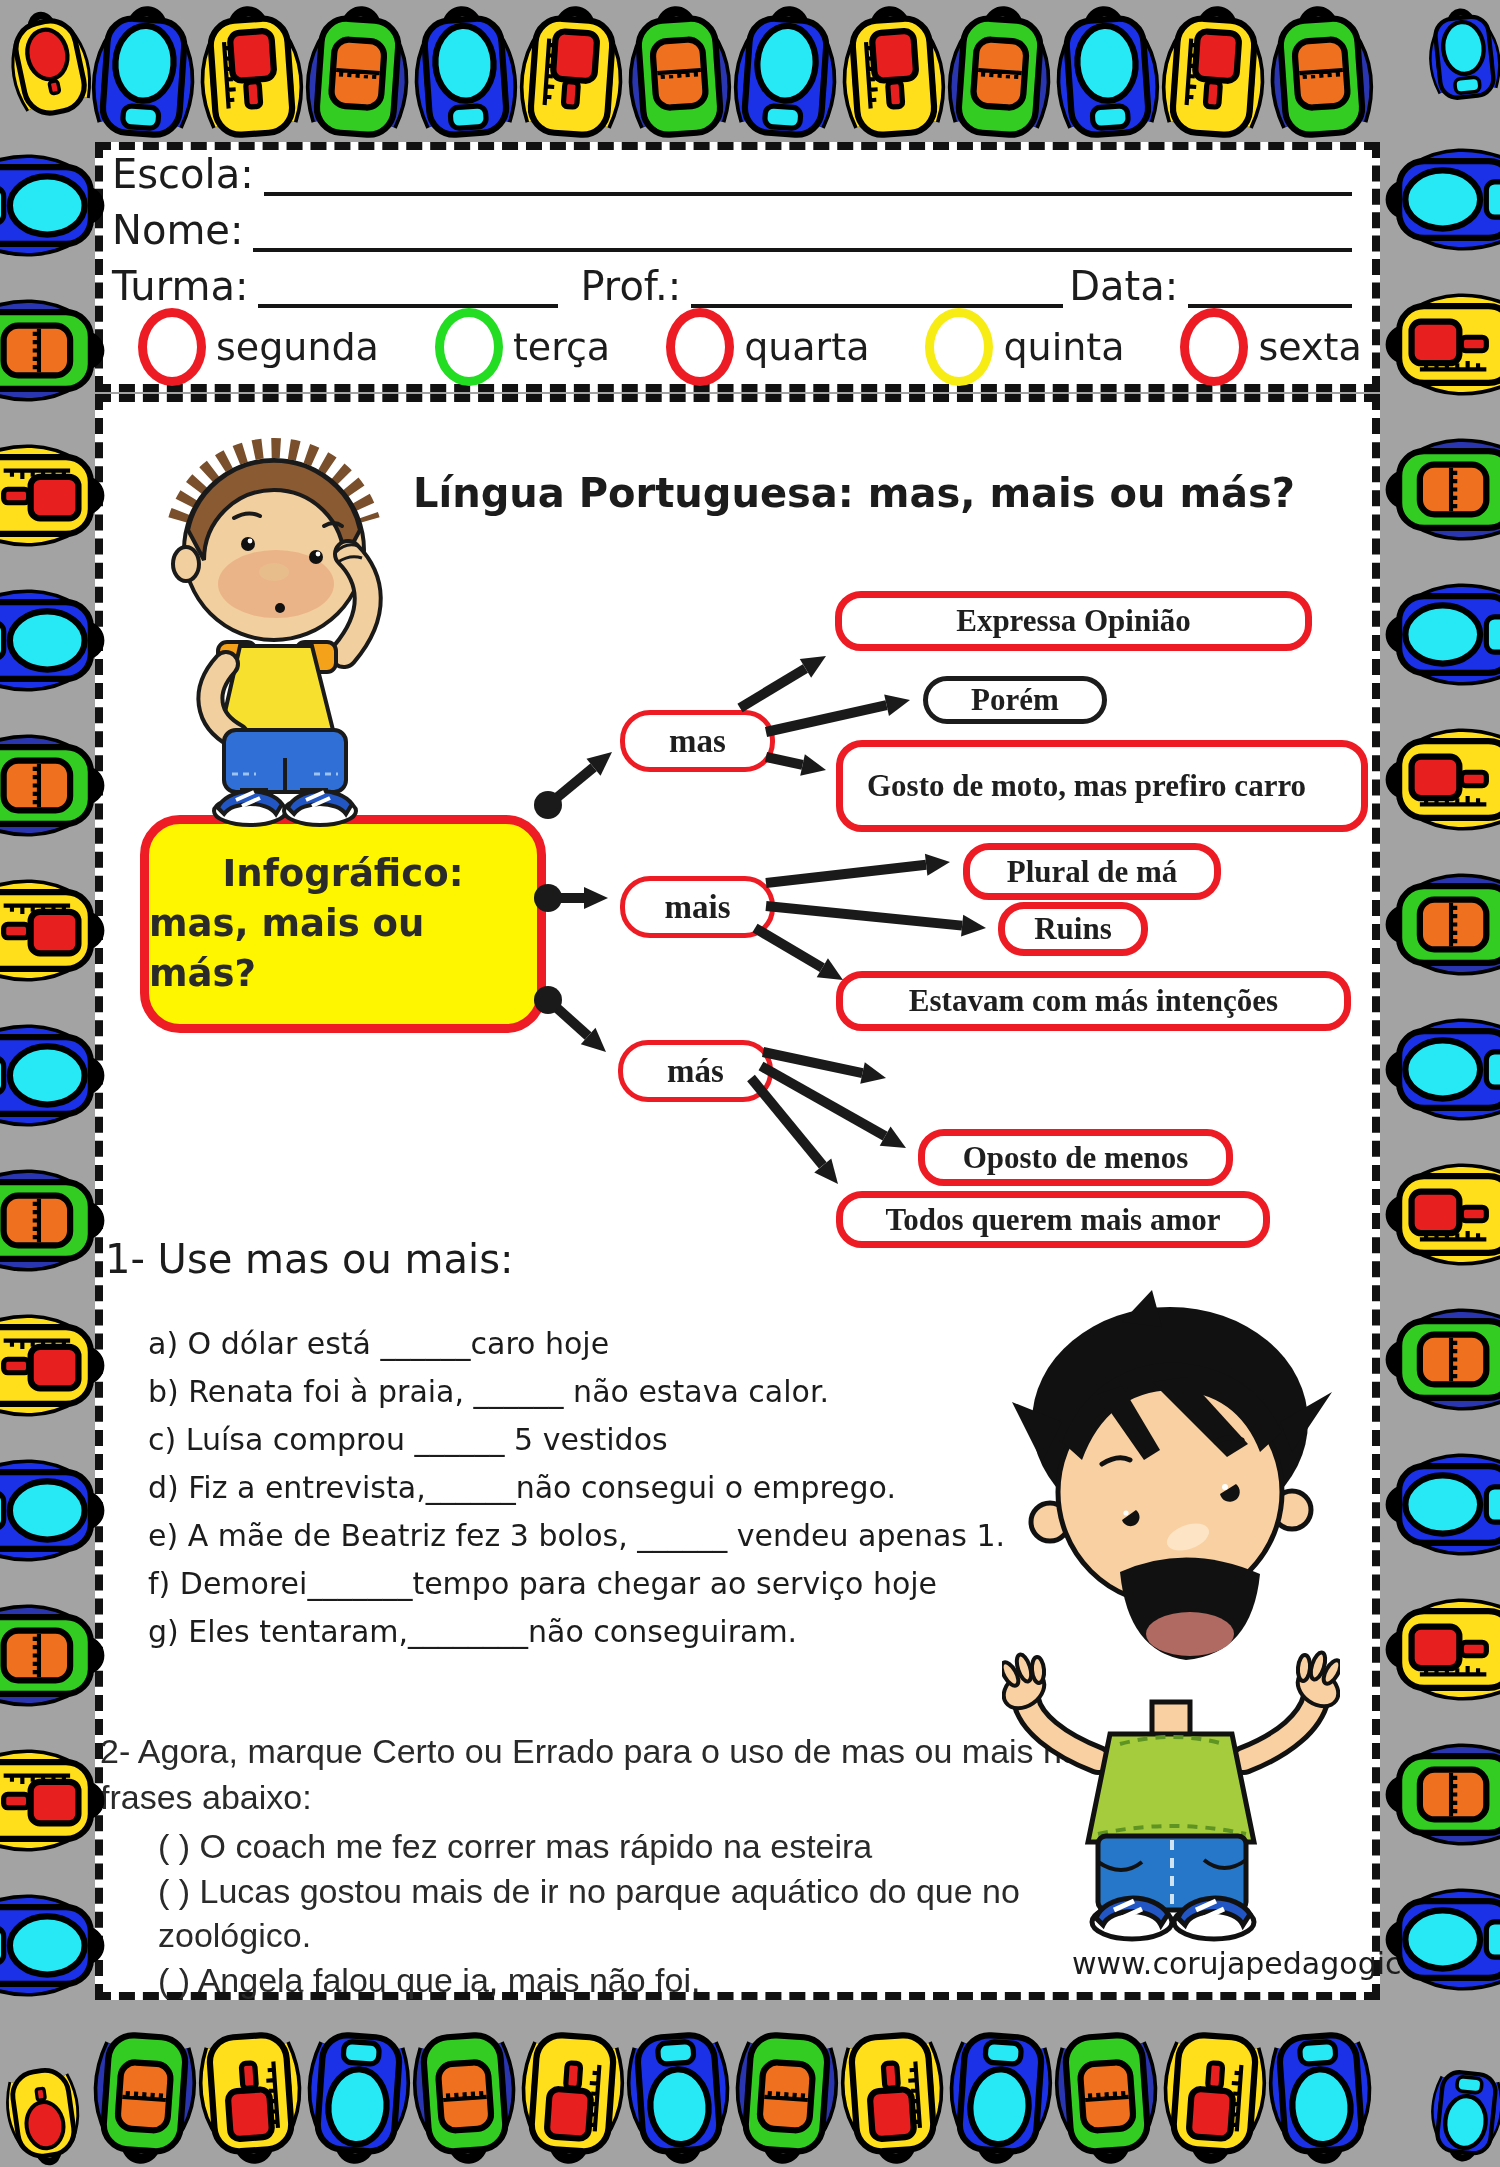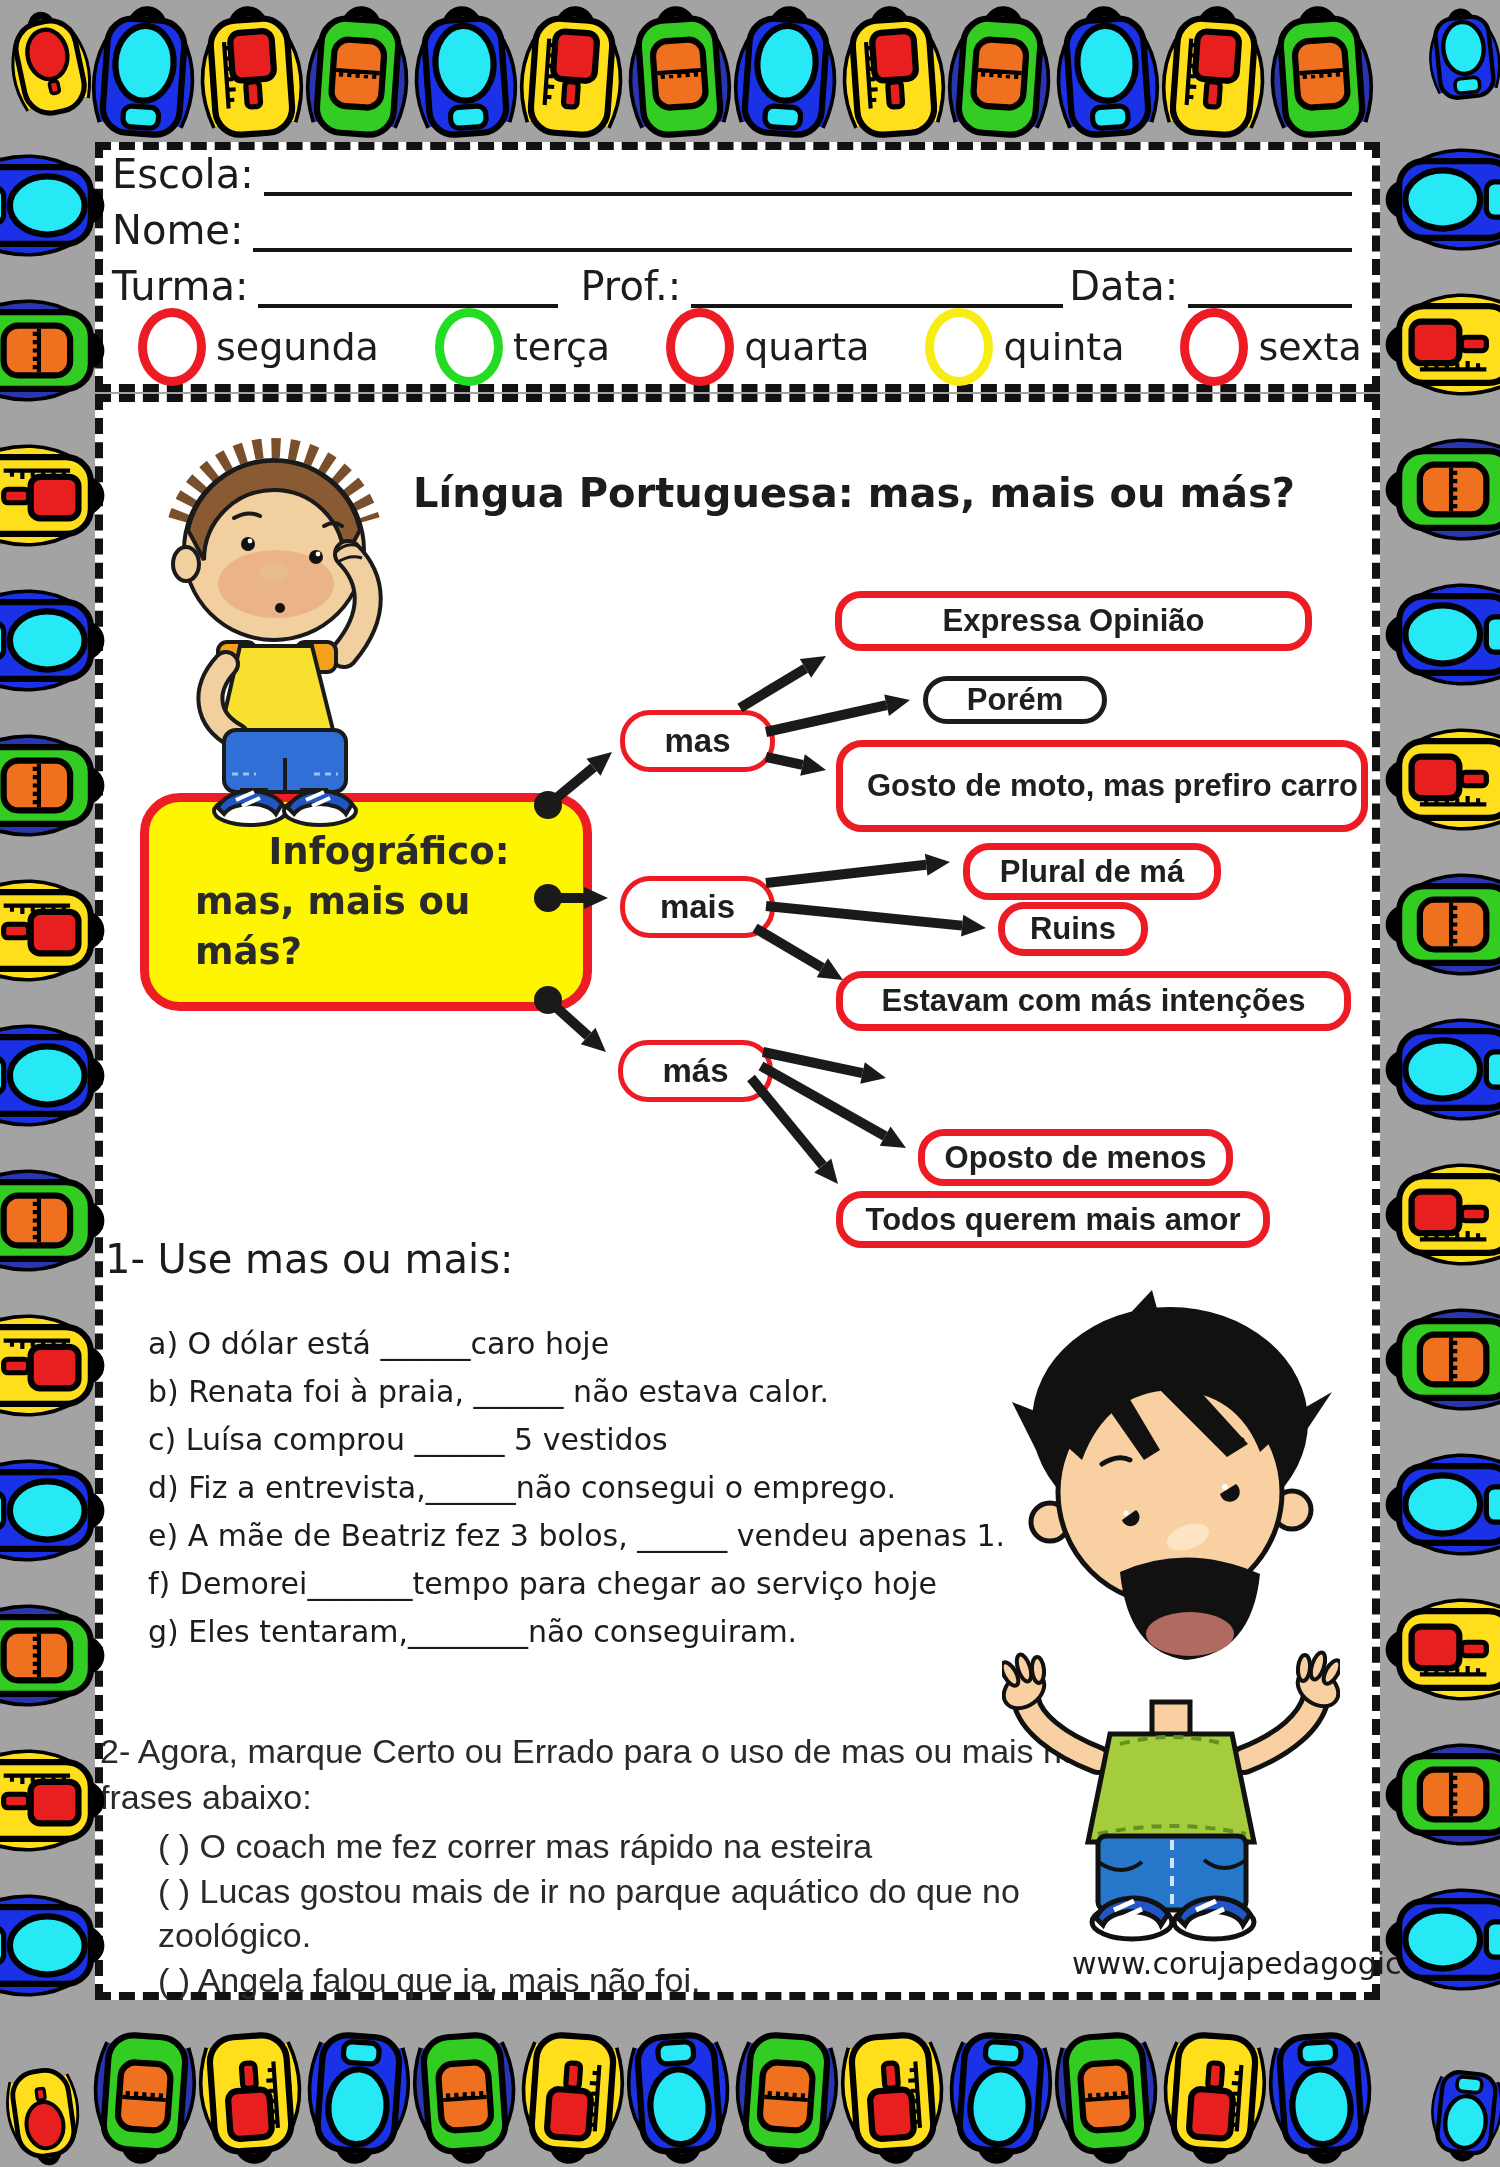--- a/index.html
+++ b/index.html
@@ -21,28 +21,28 @@
   
   #days-row{position:absolute;left:138px;top:308px;display:flex;align-items:center;gap:56px;}
   .day{display:flex;align-items:center;gap:10px;}
   .day-circle{width:50px;height:60px;border:9px solid #ed1c24;border-radius:50%;background:#fff;}
   .day-label{font-size:38px;}
 
   
   #page-title{position:absolute;left:413px;top:470px;font-size:40px;font-weight:bold;white-space:nowrap;}
 
   
-  #info-box{position:absolute;left:140px;top:793px;width:388px;height:200px;background:#fef500;
+  #info-box{position:absolute;left:140px;top:815px;width:388px;height:200px;background:#fef500;
             border:9px solid #ee1c24;border-radius:40px;display:flex;flex-direction:column;
-            justify-content:center;align-items:center;z-index:2;padding-left:46px;}
+            justify-content:center;align-items:center;z-index:2;}
   #info-box .l{font-size:37px;font-weight:bold;color:#2a2a2a;line-height:1.35;}
 
   .bub{position:absolute;background:#fff;border:5px solid #ed1c24;border-radius:30px;
        display:flex;align-items:center;justify-content:center;font-weight:bold;
-       font-family:Liberation Sans, sans-serif;color:#1f1f1f;z-index:2;}
+       font-family:Liberation Serif, serif;color:#1f1f1f;z-index:2;}
   .node{font-size:33px;}
   .leaf{font-size:31px;border-width:7px;border-radius:26px;text-align:center;}
   #node-mas{left:620px;top:710px;width:145px;height:52px;}
   #node-mais{left:620px;top:876px;width:145px;height:52px;}
   #node-mas2{left:618px;top:1040px;width:145px;height:52px;}
   #leaf-0-0{left:835px;top:591px;width:463px;height:46px;}
   #leaf-0-1{left:923px;top:676px;width:174px;height:38px;border-color:#1c1c1c;border-width:5px;}
   #leaf-0-2{left:836px;top:740px;width:494px;height:78px;justify-content:flex-start;text-align:center;padding-left:24px;line-height:1.25;}
   #leaf-1-0{left:963px;top:843px;width:244px;height:43px;}
   #leaf-1-1{left:998px;top:902px;width:136px;height:40px;}

